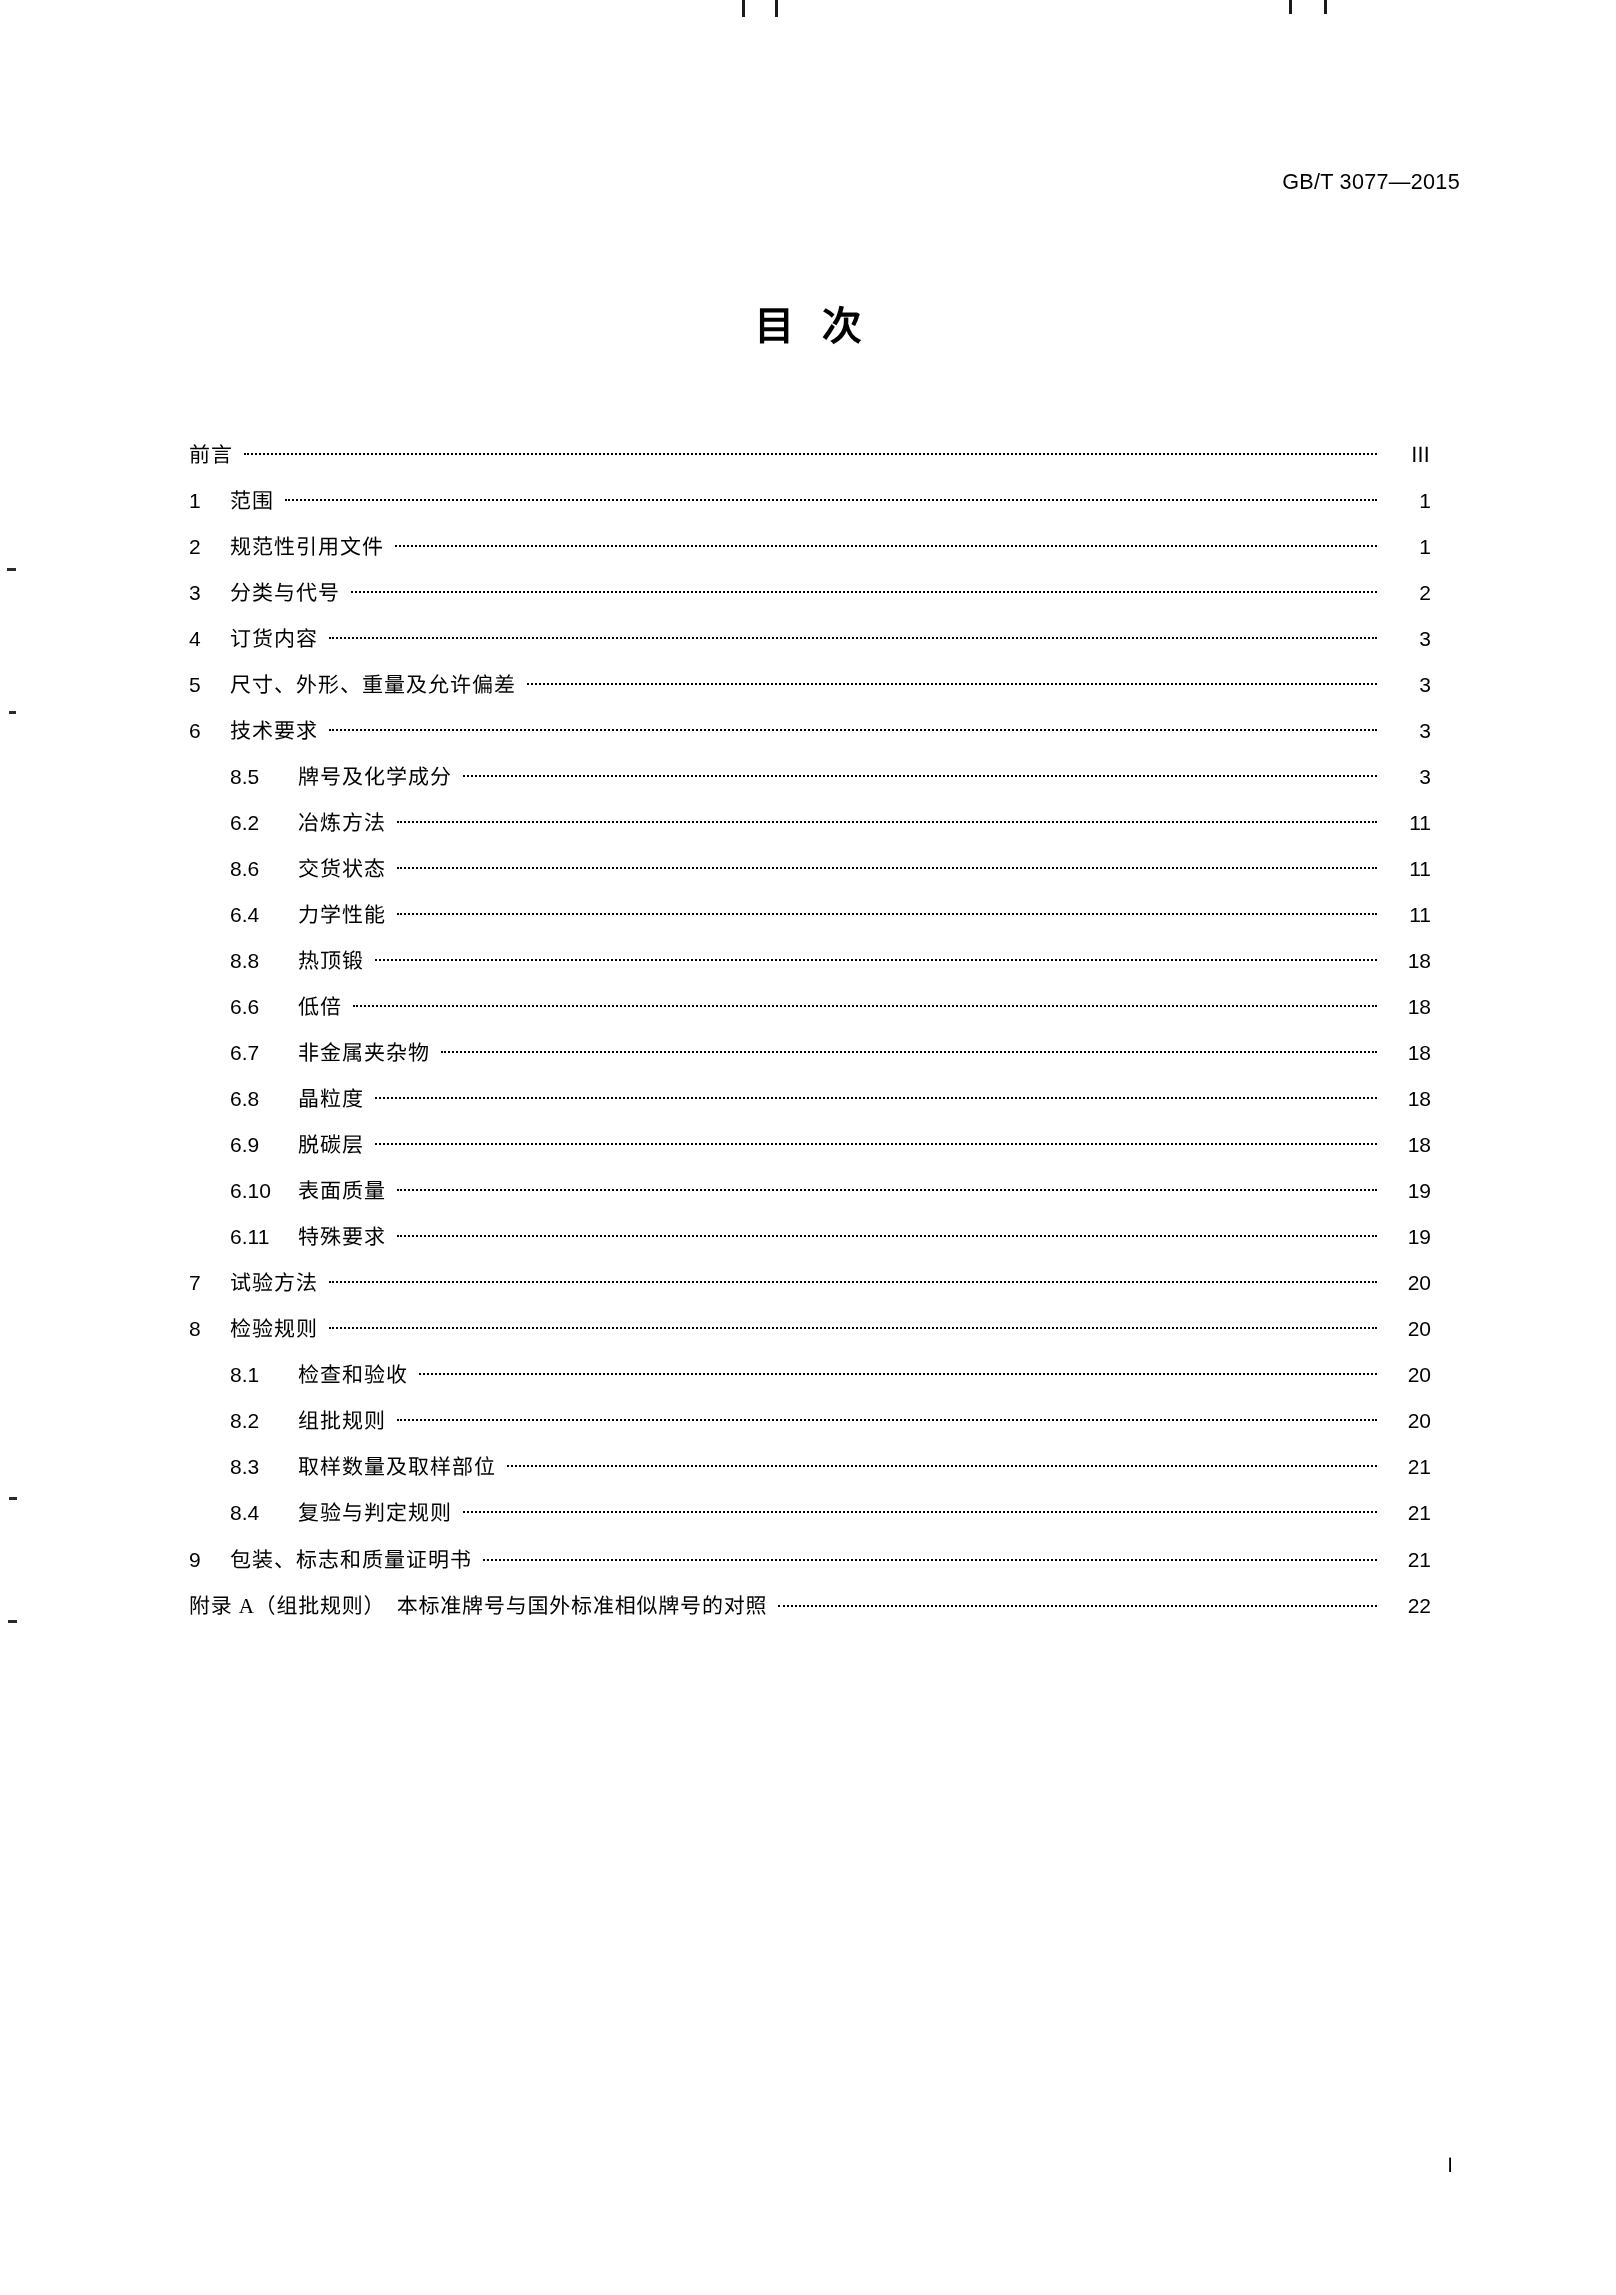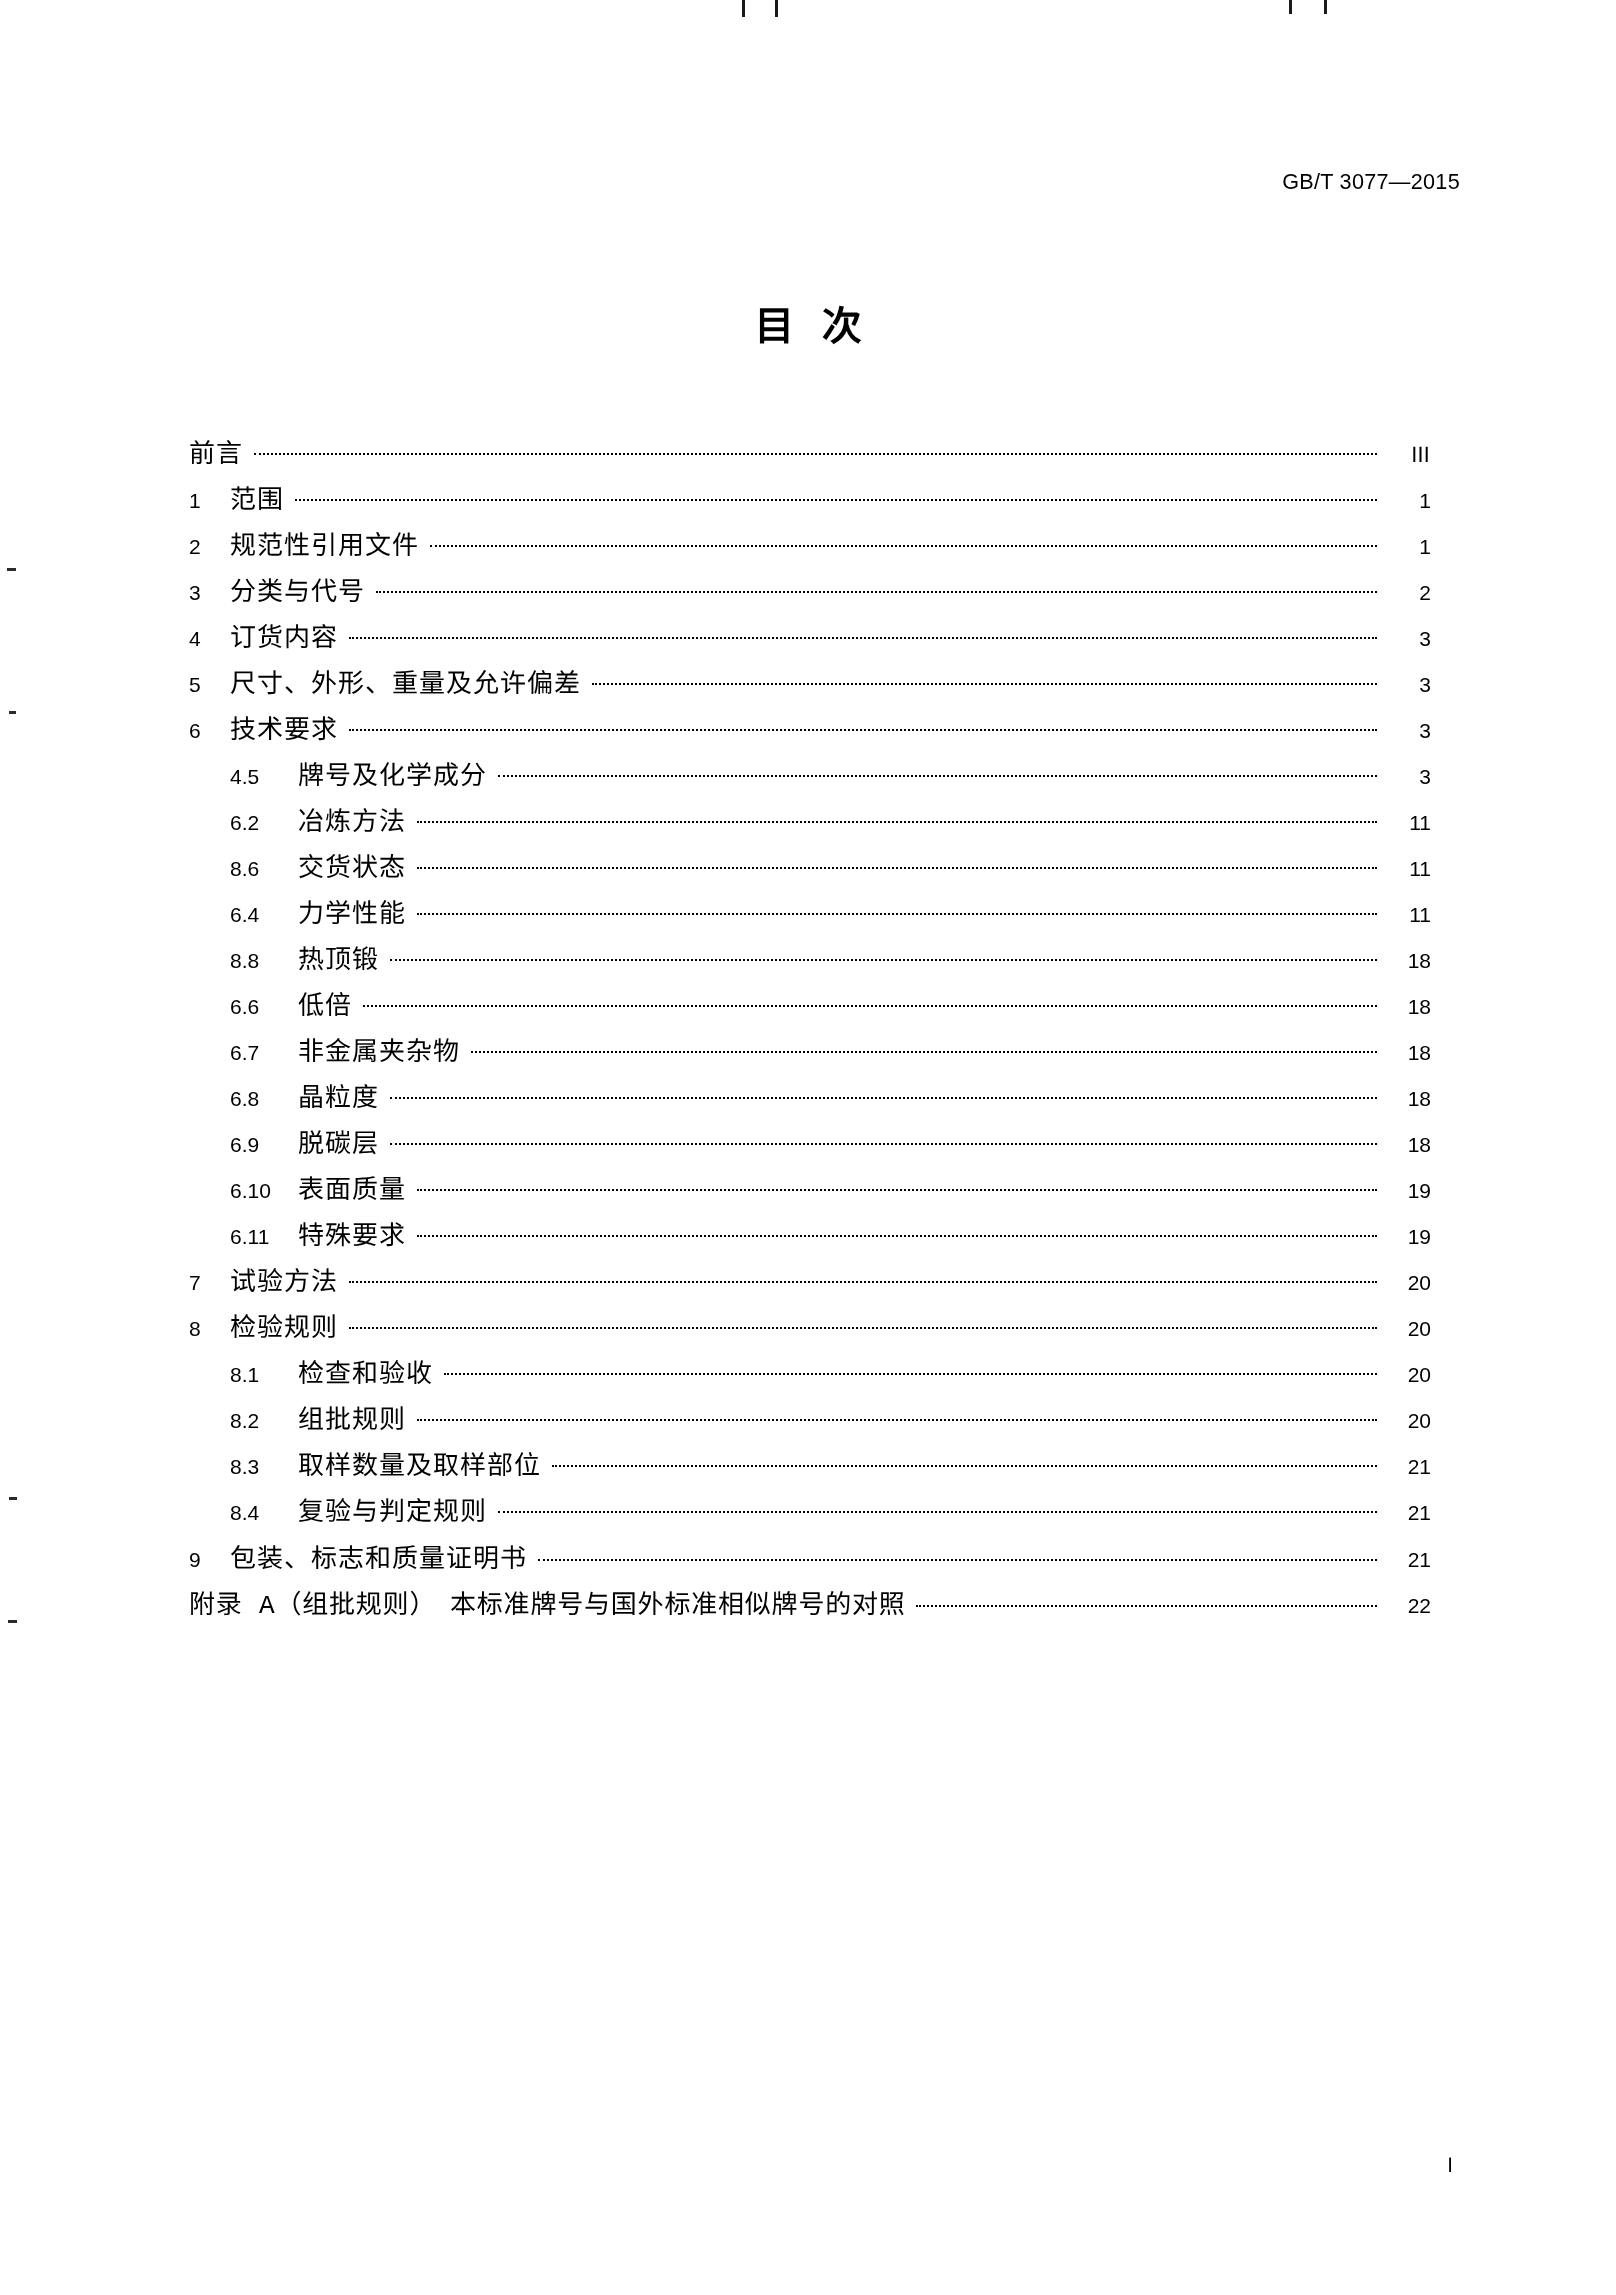--- a/index.html
+++ b/index.html
@@ -73,22 +73,22 @@
     display: inline-block;
     text-align: left;
     font-family: "Liberation Sans", sans-serif;
     font-size: 21px;
   }
   .lvl1 .num { width: 41px; }
   .lvl2 .num { width: 68px; }
   .lvl2 { padding-left: 41px; }
 
   .label {
-    font-family: Liberation Mono, monospace;
-    font-size: 26px;
+    font-family: Liberation Serif, serif;
+    font-size: 21px;
     letter-spacing: 1px;
   }
   .label.wide { letter-spacing: 0.8px; }
 
   .leader {
     flex: 1 1 auto;
     margin: 0 7.9px 0 10.5px;
     position: relative;
     height: 21px;
   }
@@ -182,21 +182,21 @@
     </div>
 
     <div class="toc-row lvl1">
       <span class="num">6</span>
       <span class="label">技术要求</span>
       <span class="leader"></span>
       <span class="pageno">3</span>
     </div>
 
     <div class="toc-row lvl2">
-      <span class="num">4.5</span>
+      <span class="num">8.5</span>
       <span class="label">牌号及化学成分</span>
       <span class="leader"></span>
       <span class="pageno">3</span>
     </div>
 
     <div class="toc-row lvl2">
       <span class="num">6.2</span>
       <span class="label">冶炼方法</span>
       <span class="leader"></span>
       <span class="pageno">11</span>

